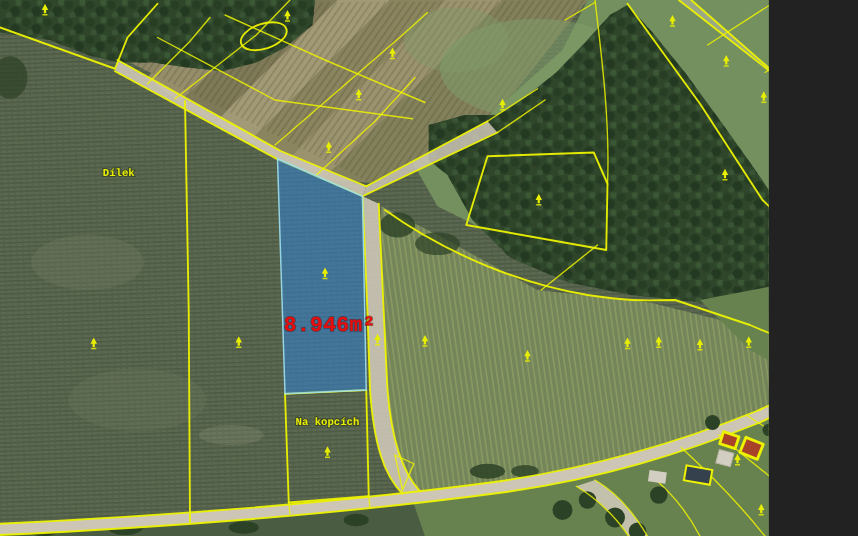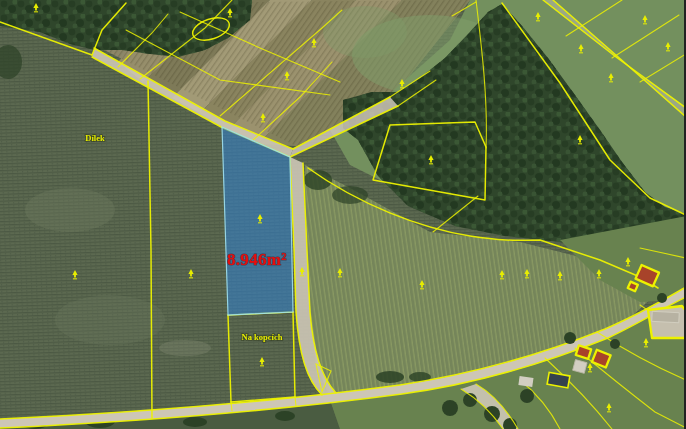--- a/index.html
+++ b/index.html
@@ -1,18 +1,19 @@
 <!DOCTYPE html>
 <html style="--boundary-yellow: #edf200; --label-yellow: #e8ee00; --area-red: #e80d0d; --road-surface: #cdc6b6; --field-green: #5c6950; --darkfield-green: #4a5c41; --forest-green: #2f462b; --dark-scrub: #2c4226; --meadow-green: #73905e; --lawn-green: #68824f; --strip-tan: #8d8768; --roof-red: #a8432a; --yard-pale: #c5bfae; --building-dark: #35424d; --building-light: #d2cec2; --highlight-blue: #2f82d4; --highlight-outline: #9fe0ef;"><head>
 <meta charset="utf-8">
 <style>
   html,body{margin:0;padding:0;background:#222;}
   .map-viewport{
-    position:relative;width:684px;height:429px;overflow:hidden;
-    font-family:Liberation Serif, serif;
+    position:relative;width:575px;height:429px;overflow:hidden;
+    font-family:Liberation Mono, monospace;
+    padding-left:40px;
   }
   .map-viewport svg{position:absolute;left:0;top:0;display:block;}
 
   
   .f-rowsH{fill:url(#rowsH);}
   .f-steep{fill:url(#rowsSteep);}
   .f-strip{fill:var(--strip-tan);}
   .f-meadow{fill:var(--meadow-green);}
   .f-forest{fill:var(--forest-green);}
   .f-canopy{fill:url(#canopy);}

